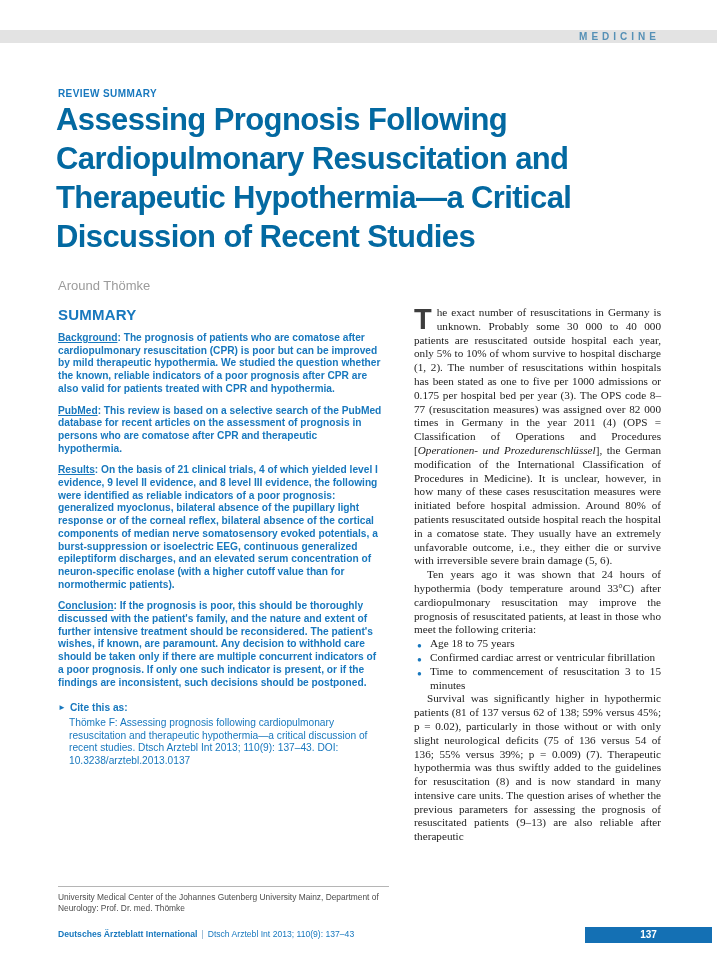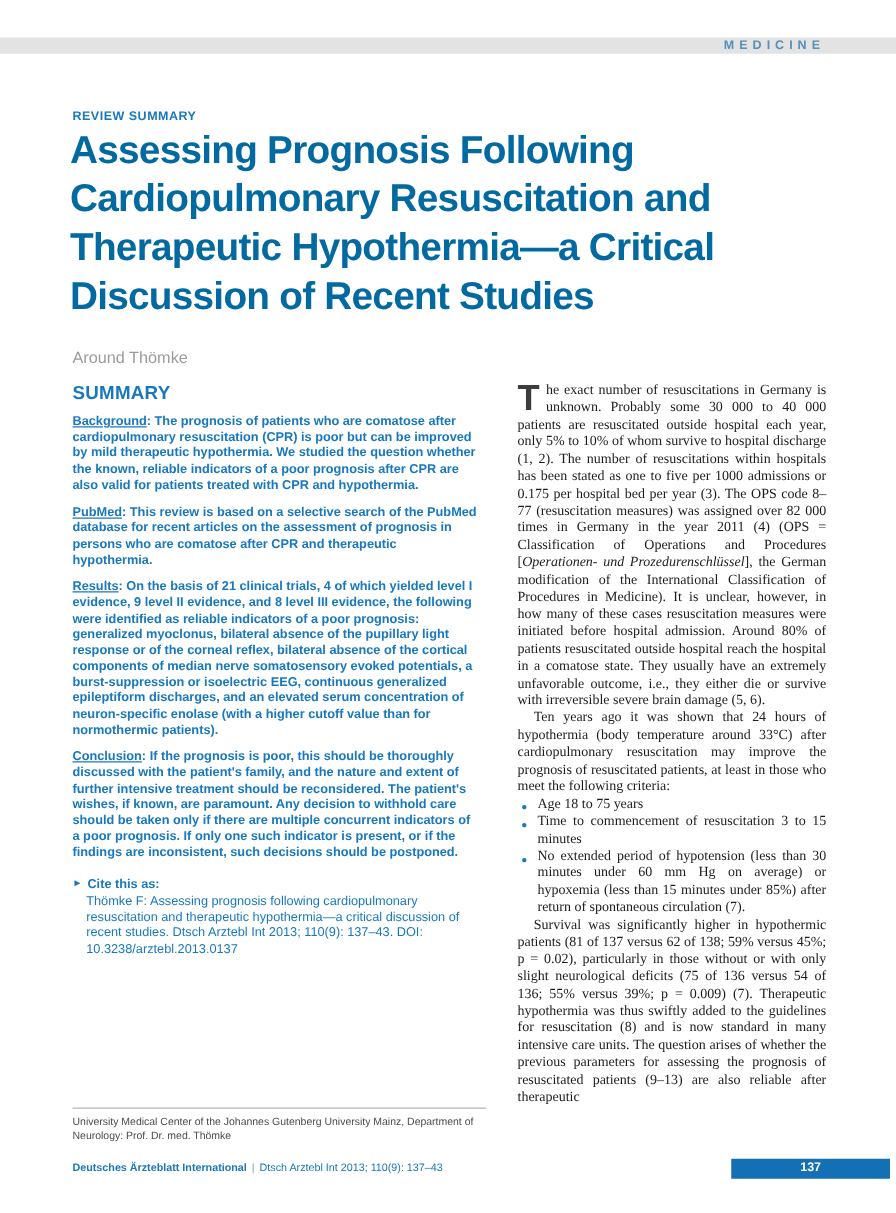--- a/index.html
+++ b/index.html
@@ -138,22 +138,22 @@
       </div>
     </div>
 
     <div class="col-right">
       <p class="body-par"><span class="dropcap">T</span><span>he exact number of resuscitations in Germany is unknown. Probably some 30 000 to 40 000 patients are resuscitated outside hospital each year, only 5% to 10% of whom survive to hospital discharge (1, 2). The number of resuscitations within hospitals has been stated as one to five per 1000 admissions or 0.175 per hospital bed per year (3). The OPS code 8–77 (resuscitation measures) was assigned over 82 000 times in Germany in the year 2011 (4) (OPS = Classification of Operations and Procedures [</span><i>Operationen- und Prozedurenschlüssel</i><span>], the German modification of the International Classification of Procedures in Medicine). It is unclear, however, in how many of these cases resuscitation measures were initiated before hospital admission. Around 80% of patients resuscitated outside hospital reach the hospital in a comatose state. They usually have an extremely unfavorable outcome, i.e., they either die or survive with irreversible severe brain damage (5, 6).</span></p>
 
       <p class="body-par indent">Ten years ago it was shown that 24 hours of hypothermia (body temperature around 33°C) after cardiopulmonary resuscitation may improve the prognosis of resuscitated patients, at least in those who meet the following criteria:</p>
 
       <ul class="bullets">
         <li>Age 18 to 75 years</li>
+        <li>Confirmed cardiac arrest or ventricular fibrillation</li>
         <li>Time to commencement of resuscitation 3 to 15 minutes</li>
-        <li>No extended period of hypotension (less than 30 minutes under 60 mm Hg on average) or hypoxemia (less than 15 minutes under 85%) after return of spontaneous circulation (7).</li>
       </ul>
 
       <p class="body-par indent">Survival was significantly higher in hypothermic patients (81 of 137 versus 62 of 138; 59% versus 45%; p = 0.02), particularly in those without or with only slight neurological deficits (75 of 136 versus 54 of 136; 55% versus 39%; p = 0.009) (7). Therapeutic hypothermia was thus swiftly added to the guidelines for resuscitation (8) and is now standard in many intensive care units. The question arises of whether the previous parameters for assessing the prognosis of resuscitated patients (9–13) are also reliable after therapeutic</p>
     </div>
 
   </div>
 
   <div class="affil-rule"></div>
   <div class="affiliation">University Medical Center of the Johannes Gutenberg University Mainz, Department of Neurology: Prof. Dr. med. Thömke</div>
 

